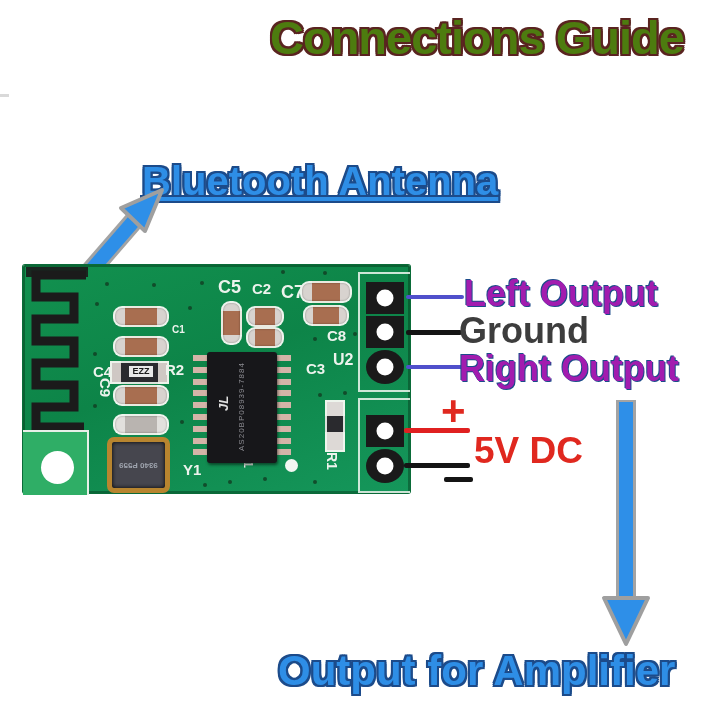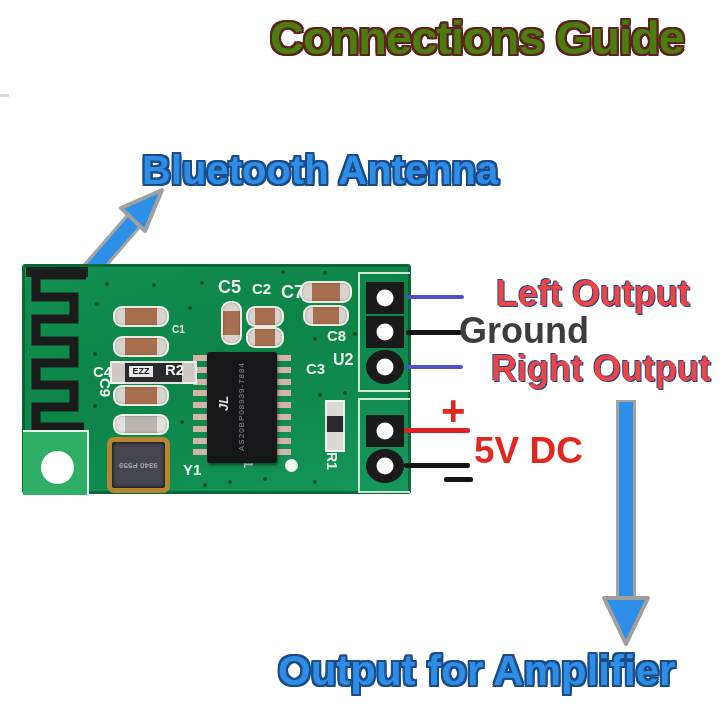--- a/index.html
+++ b/index.html
@@ -6,21 +6,21 @@
   #canvas{position:relative;width:720px;height:720px;background:#ffffff;overflow:hidden;
           font-family:"Liberation Sans",sans-serif;}
   .abs{position:absolute;}
   
   .big{font-weight:800;white-space:nowrap;line-height:1;}
   .title-red{color:#4d7c0f;font-size:47px;letter-spacing:-1px;
     text-shadow:-2px -2px 0 #5a2420,2px -2px 0 #5a2420,-2px 2px 0 #5a2420,2px 2px 0 #5a2420,0 -2px 0 #5a2420,0 2px 0 #5a2420,-2px 0 0 #5a2420,2px 0 0 #5a2420;}
   .blue-out{color:#2e8ee6;
     text-shadow:-2px -2px 0 #1c4b8a,2px -2px 0 #1c4b8a,-2px 2px 0 #1c4b8a,2px 2px 0 #1c4b8a,0 -2px 0 #1c4b8a,0 2px 0 #1c4b8a,-2px 0 0 #1c4b8a,2px 0 0 #1c4b8a;}
   .side-label{font-weight:700;font-size:36px;white-space:nowrap;line-height:1;}
-  .side-blue{color:#ef4444;text-shadow:-1px -1px 0 #1c4b8a,1px 1px 0 #1c4b8a;margin-left:32px;}
+  .side-blue{color:#a21caf;text-shadow:-1px -1px 0 #1c4b8a,1px 1px 0 #1c4b8a;}
   .side-gray{color:#3d3d3d;}
   .power-red{color:#e0281f;font-weight:700;font-size:37px;white-space:nowrap;}
   
   .wire{position:absolute;border-radius:2px;}
   
   #pcb{position:absolute;left:23px;top:265px;width:387px;height:228px;
        background:linear-gradient(160deg,#12914f 0%,#0d8448 45%,#15975b 100%);
        box-shadow:inset 0 0 0 2px rgba(0,30,10,.35), 0 0 0 1px #0a6b38;
        border-radius:2px;}
   .silk{position:absolute;color:#edf3ed;font-weight:700;white-space:nowrap;line-height:1;}
@@ -39,21 +39,21 @@
 </style>
 </head>
 <body>
 
 <div id="canvas">
 
   <div class="abs big title-red" style="left:270px;top:14px;">Connections Guide</div>
 
   <div class="abs" style="left:0;top:94px;width:9px;height:3px;background:#d9d9d9;"></div>
 
-  <div class="abs big blue-out" style="left:142px;top:150px;font-size:40px;">Bluetooth Antenna</div>
+  <div class="abs big blue-out" style="left:142px;top:161px;font-size:40px;text-decoration:underline;">Bluetooth Antenna</div>
 
   <svg class="abs" style="left:45px;top:172px;" width="140" height="140" viewBox="0 0 140 140">
     <line x1="22" y1="126" x2="86" y2="52" stroke="#a3a3a3" stroke-width="20" stroke-linecap="square"></line>
     <line x1="22" y1="126" x2="88" y2="50" stroke="#2e8fe8" stroke-width="14" stroke-linecap="square"></line>
     <polygon points="117,18 100,59 76,36" fill="#2e8fe8" stroke="#9f9f9f" stroke-width="4" stroke-linejoin="round"></polygon>
   </svg>
 
   <div id="pcb">
 
     <svg class="abs" style="left:3px;top:2px;" width="64" height="170" viewBox="0 0 64 170">
@@ -74,21 +74,21 @@
     <div class="abs" style="left:170px;top:90px;width:14px;height:106px;background:repeating-linear-gradient(to bottom,#d4b4a8 0 6px,transparent 6px 11.8px);"></div>
     <div class="abs" style="left:254px;top:90px;width:14px;height:106px;background:repeating-linear-gradient(to bottom,#d4b4a8 0 6px,transparent 6px 11.8px);"></div>
     <div class="abs" style="left:184px;top:87px;width:70px;height:111px;background:#17171a;border-radius:3px;box-shadow:1px 2px 3px rgba(0,0,0,.5);">
       <div class="abs rotm90" style="left:-14px;top:44px;width:60px;text-align:center;color:#e0e0e0;font-size:13px;font-weight:800;font-style:italic;">JL</div>
       <div class="abs rotm90" style="left:-12px;top:50px;width:92px;text-align:center;color:#8a8a90;font-size:8px;letter-spacing:1px;">AS20BP08939-7884</div>
     </div>
 
     <div class="cap" style="left:90px;top:41px;width:52px;height:17px;"></div>
     <div class="cap" style="left:90px;top:71px;width:52px;height:17px;"></div>
     <div class="silk" style="left:149px;top:60px;font-size:10px;">C1</div>
-    <div class="abs" style="left:87px;top:96px;width:55px;height:19px;border:2px solid rgba(240,247,240,.9);background:linear-gradient(to right,#cfc8c4 0 16%,#2a2a2e 16% 84%,#cfc8c4 84%);padding-left:28px;">
+    <div class="abs" style="left:87px;top:96px;width:55px;height:19px;border:2px solid rgba(240,247,240,.9);background:linear-gradient(to right,#cfc8c4 0 16%,#2a2a2e 16% 84%,#cfc8c4 84%);">
       <div class="abs" style="left:17px;top:3px;width:24px;height:11px;background:#e8e8e8;color:#1a1a1a;font-size:9px;font-weight:700;text-align:center;line-height:11px;">EZZ</div>
     </div>
     <div class="silk" style="left:70px;top:99px;font-size:15px;">C4</div>
     <div class="silk" style="left:142px;top:97px;font-size:15px;">R2</div>
     <div class="silk rot90" style="left:90px;top:113px;font-size:15px;">C9</div>
     <div class="cap" style="left:90px;top:120px;width:52px;height:17px;"></div>
     <div class="cap cap-silver" style="left:90px;top:149px;width:52px;height:17px;"></div>
 
     <div class="silk" style="left:195px;top:13px;font-size:18px;">C5</div>
     <div class="cap cap-v" style="left:198px;top:36px;width:17px;height:40px;"></div>

